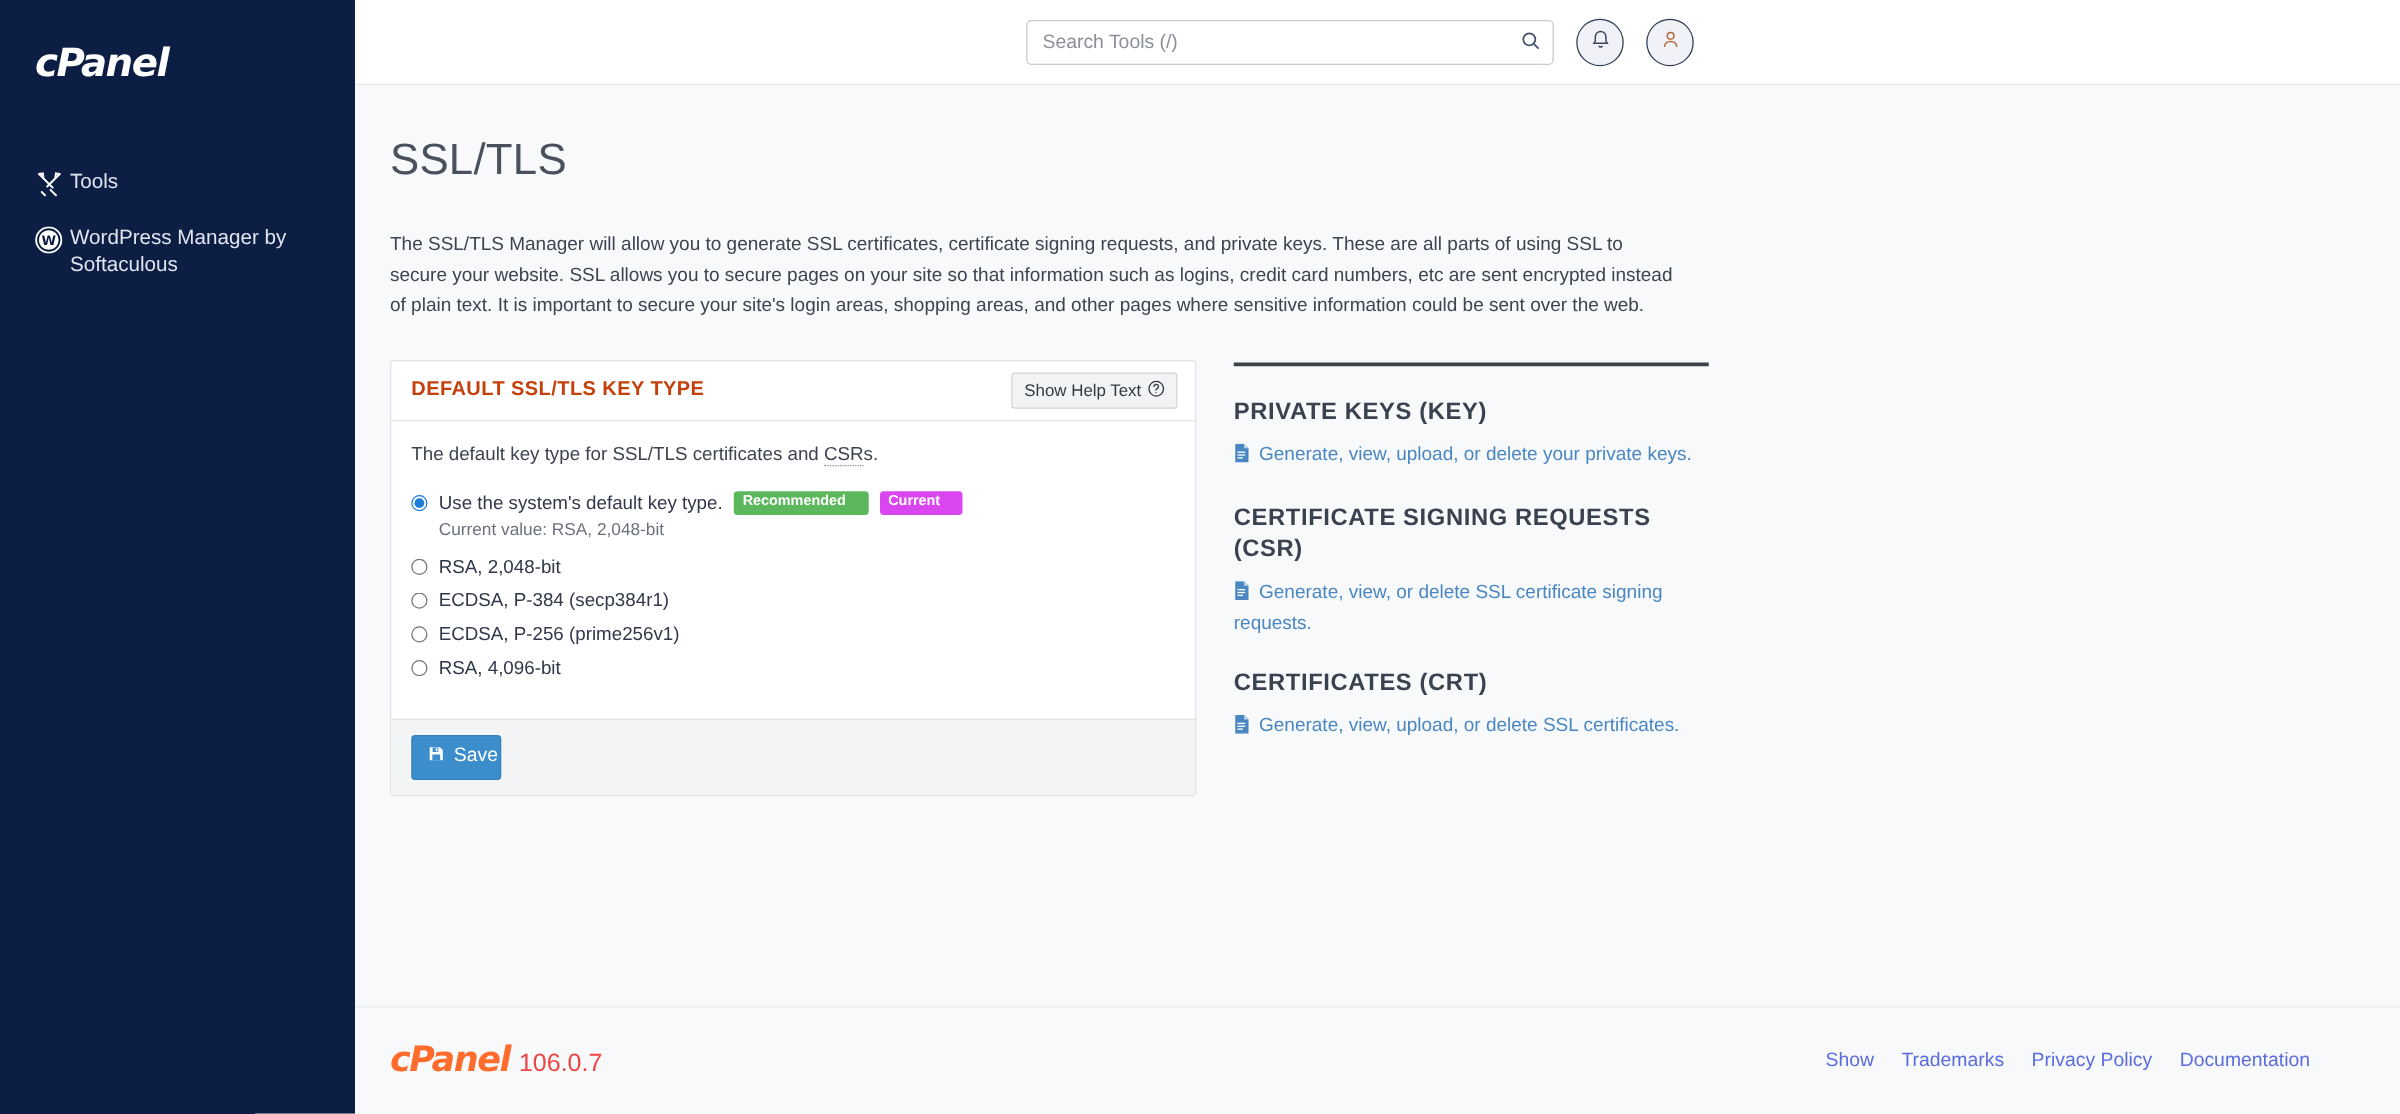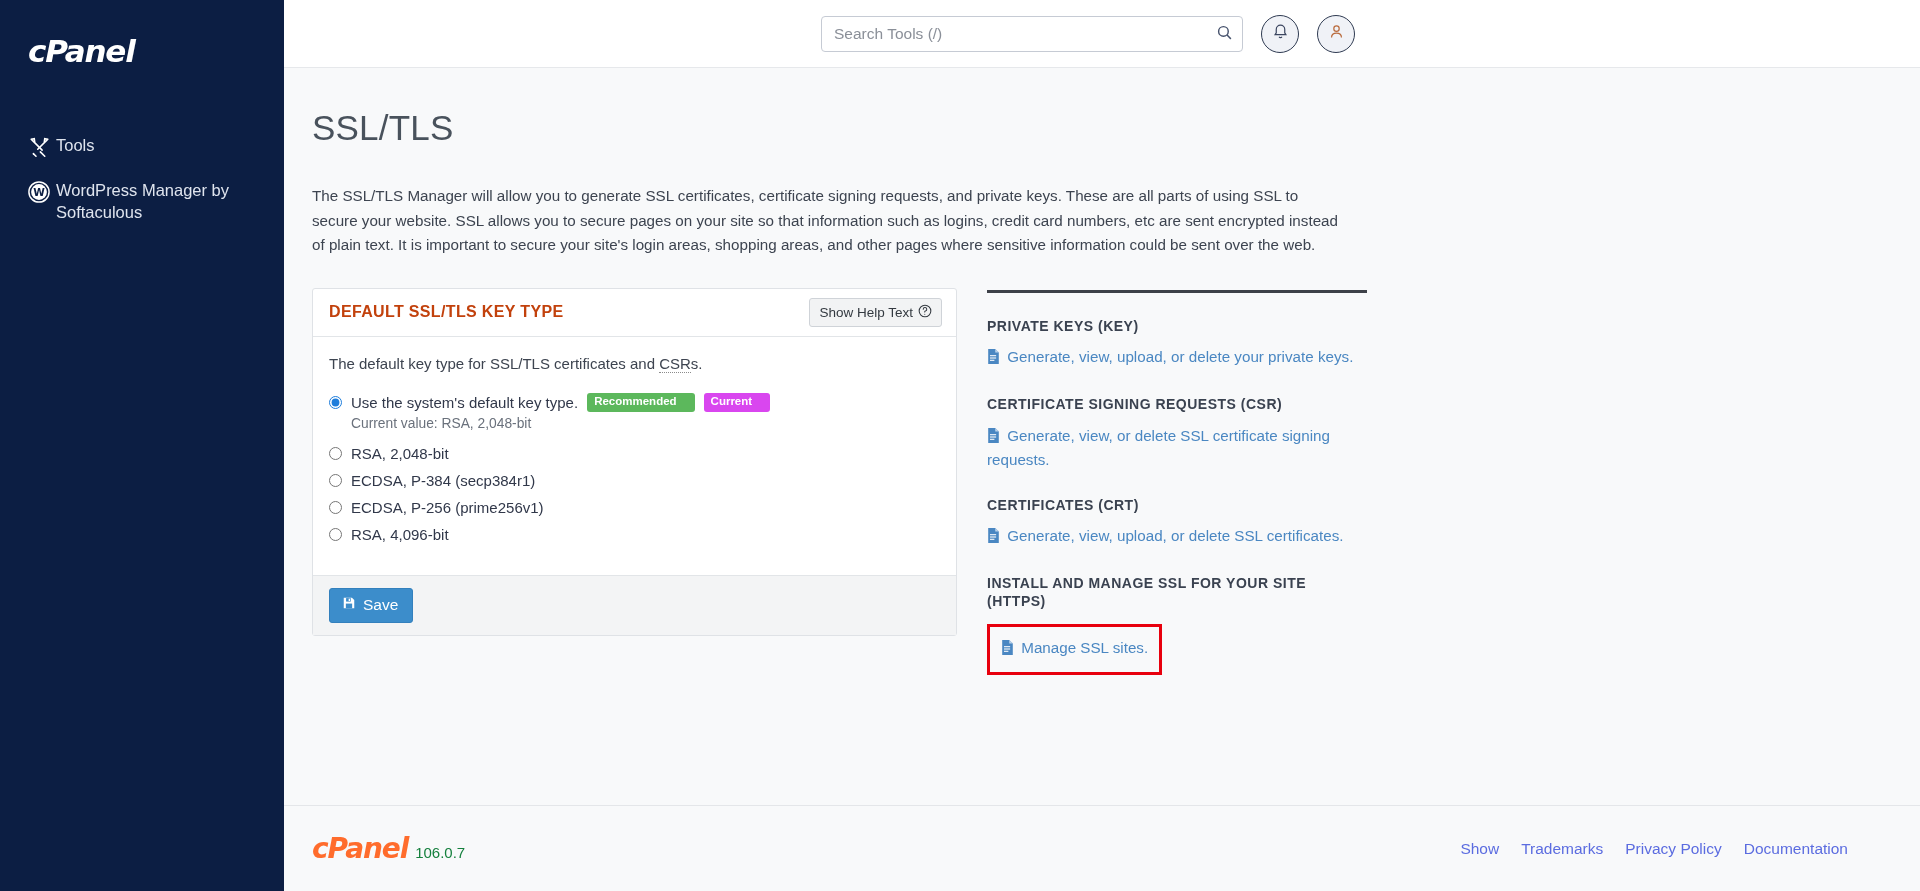--- a/index.html
+++ b/index.html
@@ -182,36 +182,36 @@
     background: #f3f4f5;
     border-top: 1px solid #e2e5e8;
     padding: 12px 16px;
   }
   .save-btn {
     background: #3c8dcb;
     border: 1px solid #3380bd;
     border-radius: 3px;
     color: #fff;
     font-size: 15.5px;
-    padding: 7px 14px 8px 12px;
+    padding: 7px 2px 8px 12px;
     cursor: pointer;
     display: inline-flex; align-items: center; gap: 7px;
     font-family: "Liberation Sans", sans-serif;
   }
 
   
   .side-panel { width: 380px; min-width: 380px; padding-top: 2px; }
   .panel-rule {
     border: none;
     border-top: 3px solid #3d4148;
     margin: 0 0 24px 0;
     width: 100%;
   }
   .panel-head {
-    font-size: 14px;
+    font-size: 19px;
     font-weight: bold;
     color: #3a4250;
     letter-spacing: 0.5px;
     line-height: 1.33;
     margin-bottom: 11px;
   }
   .panel-link {
     display: block;
     font-size: 15.2px;
     color: #4a87c2;
@@ -236,21 +236,21 @@
     background: #f8f9fa;
     display: flex; align-items: center; justify-content: space-between;
     padding: 0 72px 0 28px;
   }
   .footer-brand { display: flex; align-items: baseline; gap: 7px; }
   .footer-logo {
     font-family: "DejaVu Sans", sans-serif;
     font-size: 28px; font-weight: bold; font-style: italic;
     color: #ff6c2c; letter-spacing: -1.1px; line-height: 1;
   }
-  .footer-version { font-size: 15px; color: #15803d; }
+  .footer-version { font-size: 20px; color: #ef4444; }
   .footer-links { display: flex; gap: 22px; }
   .footer-links a {
     font-size: 15.5px; color: #5b6ce0; text-decoration: none; cursor: pointer;
   }
 </style>
 </head>
 <body>
 
 <div class="app">
 
@@ -427,36 +427,20 @@
                   <path d="M1 0h8l4 4v13H1z" fill="#4a87c2"></path>
                   <path d="M9 0l4 4H9z" fill="#bcd4ea"></path>
                   <rect x="3" y="7" width="7" height="1.2" fill="#ffffff"></rect>
                   <rect x="3" y="9.6" width="7" height="1.2" fill="#ffffff"></rect>
                   <rect x="3" y="12.2" width="5" height="1.2" fill="#ffffff"></rect>
                 </svg>
               </span><span>Generate, view, upload, or delete SSL certificates.</span>
             </a>
           </div>
 
-          <div>
-            <div class="panel-head">INSTALL AND MANAGE SSL FOR YOUR SITE (HTTPS)</div>
-            <div class="highlight-box">
-              <a class="panel-link">
-                <span class="doc-ico">
-                  <svg width="13" height="15" viewBox="0 0 14 17">
-                    <path d="M1 0h8l4 4v13H1z" fill="#4a87c2"></path>
-                    <path d="M9 0l4 4H9z" fill="#bcd4ea"></path>
-                    <rect x="3" y="7" width="7" height="1.2" fill="#ffffff"></rect>
-                    <rect x="3" y="9.6" width="7" height="1.2" fill="#ffffff"></rect>
-                    <rect x="3" y="12.2" width="5" height="1.2" fill="#ffffff"></rect>
-                  </svg>
-                </span><span>Manage SSL sites.</span>
-              </a>
-            </div>
-          </div>
 
         </div>
       </div>
     </section>
 
     <footer class="footer">
       <div class="footer-brand">
         <span class="footer-logo">cPanel</span>
         <span class="footer-version">106.0.7</span>
       </div>

